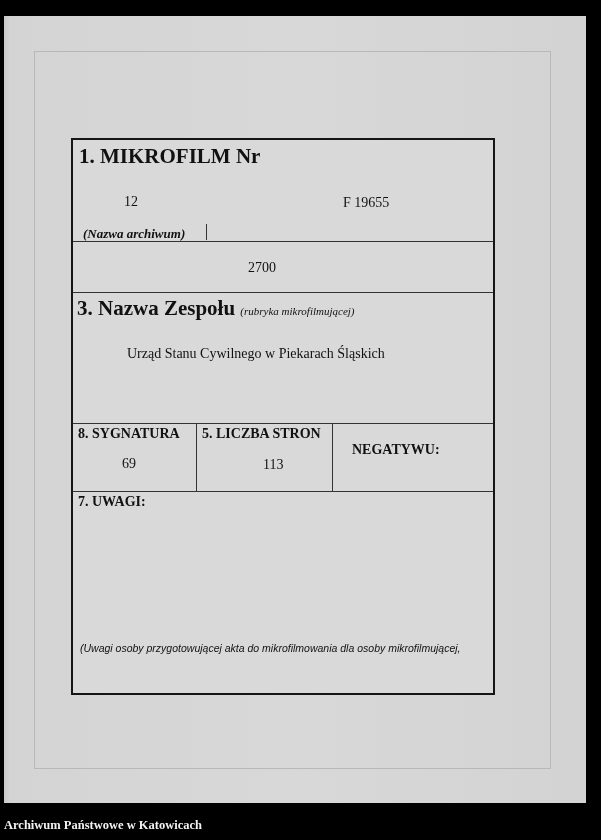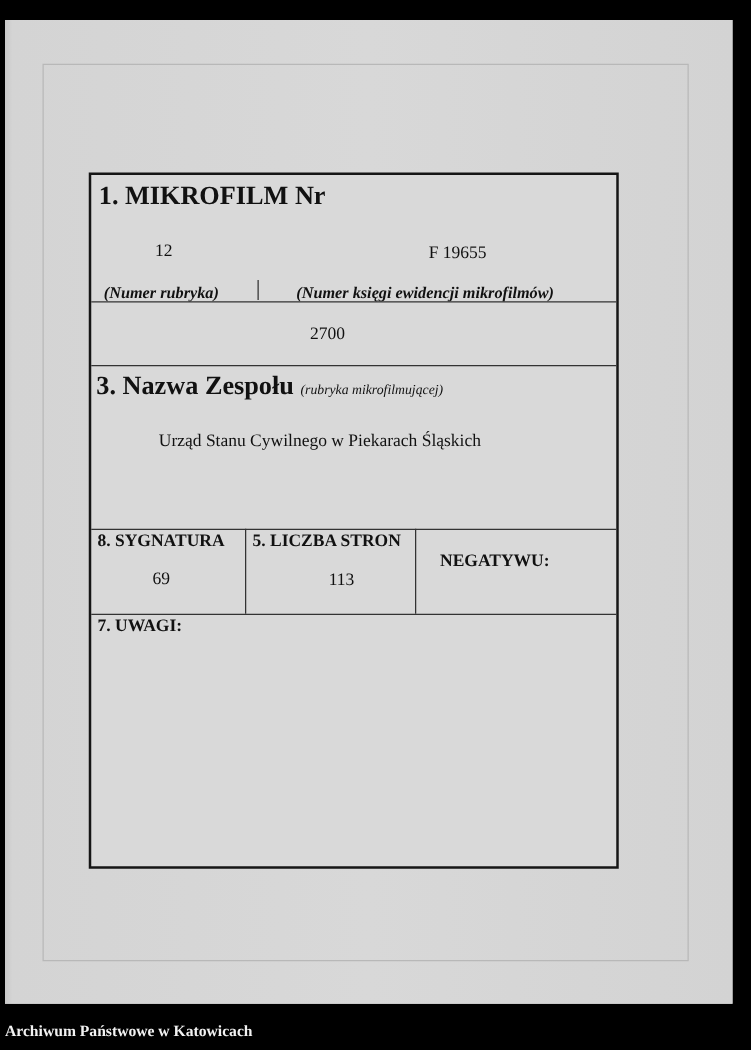--- a/index.html
+++ b/index.html
@@ -39,23 +39,22 @@
 
 <div class="card">
   <div class="inner-rule"></div>
 </div>
 
 <div class="form">
 
   <div class="heading h-lg" style="left:6px; top:4px;text-align:right;">1. MIKROFILM Nr</div>
   <div class="value" style="left:51px; top:54px;">12</div>
   <div class="value" style="left:270px; top:55px;">F 19655</div>
-  <div class="caption-i" style="left:10px; top:86px;">(Numer rubryka)</div>
+  <div class="caption-i" style="left:10px; top:86px;">(Nazwa archiwum)</div>
   <div class="vline" style="left:133px; top:84px; height:16px;"></div>
-  <div class="caption-i" style="left:164px; top:86px;">(Numer księgi ewidencji mikrofilmów)</div>
 
   <div class="hline" style="top:101px;"></div>
 
   <div class="value" style="left:175px; top:120px;">2700</div>
 
   <div class="hline" style="top:152px;"></div>
 
   <div class="heading h-lg" style="left:4px; top:156px;">
     <span>3. Nazwa Zespołu</span>
     <span class="sub-i">(rubryka mikrofilmującej)</span>
@@ -73,15 +72,16 @@
   <div class="heading h-sm" style="left:129px; top:286px;">5. LICZBA STRON</div>
   <div class="value" style="left:190px; top:317px;">113</div>
 
   <div class="heading h-sm" style="left:279px; top:302px;">NEGATYWU:</div>
   <div class="value" style="left:280px; top:325px;"></div>
 
   <div class="hline" style="top:351px;"></div>
 
   <div class="heading h-sm" style="left:5px; top:354px;">7. UWAGI:</div>
   <div class="value" style="left:20px; top:380px;"></div>
+  <div class="note-i" style="left:7px; top:501px;">(Uwagi osoby przygotowującej akta do mikrofilmowania  dla osoby mikrofilmującej,</div>
 </div>
 
 <div class="footer">Archiwum Państwowe w Katowicach</div>
 
 </body></html>

